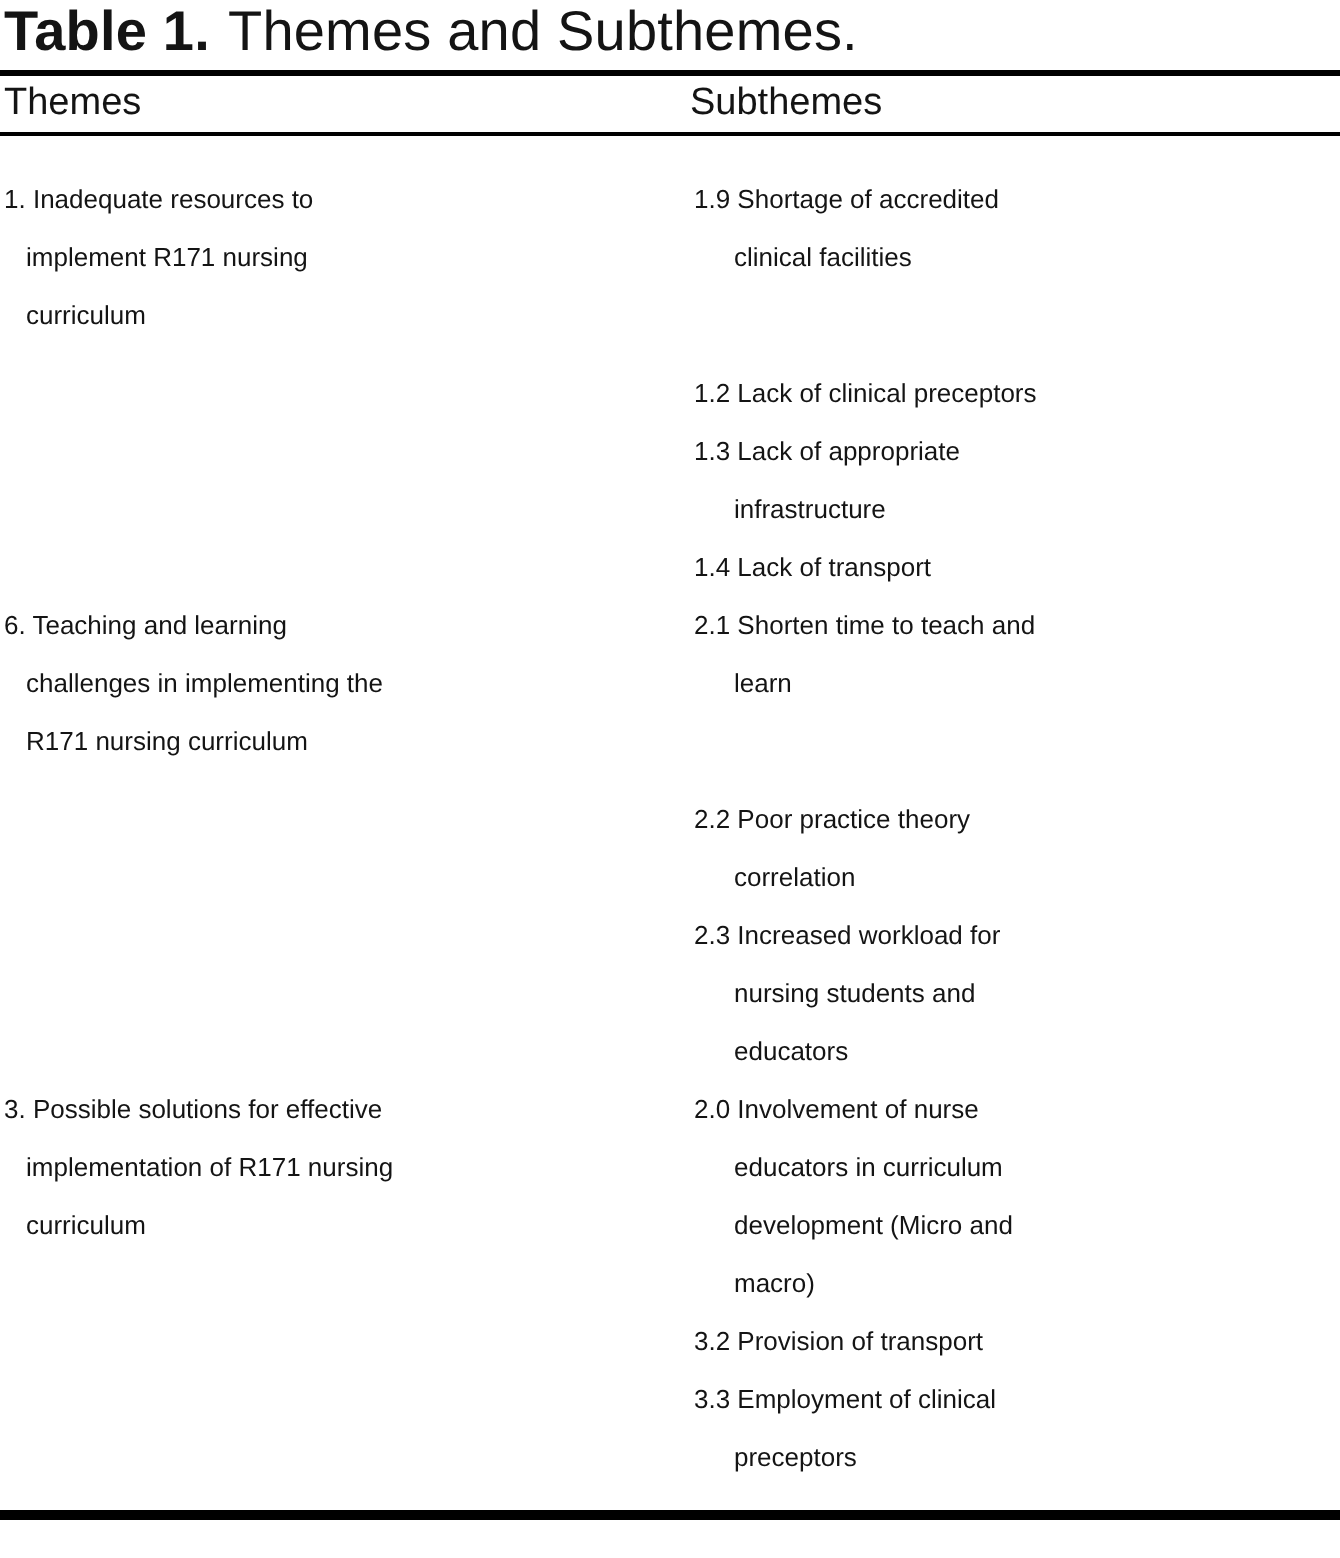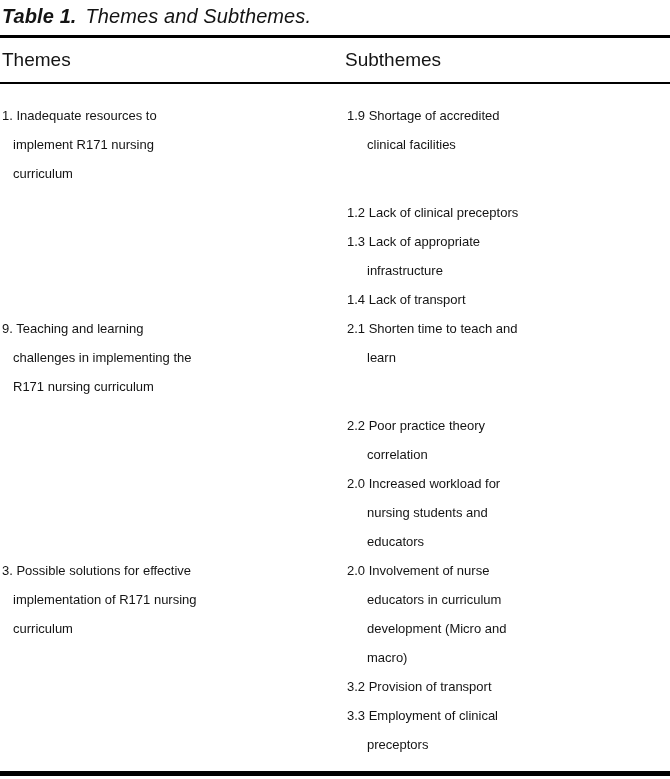--- a/index.html
+++ b/index.html
@@ -12,43 +12,42 @@
     width: 670px;
     height: 779px;
     background: #ffffff;
     color: #141414;
     font-family: "Liberation Sans", sans-serif;
     overflow: hidden;
   }
   
   .caption {
     padding: 3px 0 0 2px;
-    font-size: 20px;
+    font-size: 28px;
     line-height: 26px;
     letter-spacing: 0.1px;
-    font-style: italic;
   }
   .caption .label {
     font-weight: bold;
     margin-right: 9px;
   }
   
   .rule {
     width: 670px;
     background: #000000;
   }
   .rule.top    { height: 3px; margin-top: 6px; }
   .rule.mid    { height: 2px; }
   .rule.bottom { height: 5px; margin-top: 12px; }
   
   .header-row {
     display: grid;
     grid-template-columns: 345px 1fr;
     align-items: center;
-    height: 44px;
+    height: 28px;
     font-size: 19px;
   }
   .header-row .col-themes {
     padding-left: 2px;
     text-align: left;
   }
   .header-row .col-subthemes {
     text-align: left;
   }
   
@@ -108,29 +107,29 @@
         <div class="subtheme-item">1.9 Shortage of accredited
 clinical facilities</div>
         <div class="subtheme-item gap">1.2 Lack of clinical preceptors</div>
         <div class="subtheme-item">1.3 Lack of appropriate
 infrastructure</div>
         <div class="subtheme-item">1.4 Lack of transport</div>
       </div>
     </div>
 
     <div class="trow">
-      <div class="theme-cell">9. Teaching and learning
+      <div class="theme-cell">6. Teaching and learning
 challenges in implementing the
 R171 nursing curriculum</div>
       <div class="subtheme-cell">
         <div class="subtheme-item">2.1 Shorten time to teach and
 learn</div>
         <div class="subtheme-item gap">2.2 Poor practice theory
 correlation</div>
-        <div class="subtheme-item">2.0 Increased workload for
+        <div class="subtheme-item">2.3 Increased workload for
 nursing students and
 educators</div>
       </div>
     </div>
 
     <div class="trow">
       <div class="theme-cell">3. Possible solutions for effective
 implementation of R171 nursing
 curriculum</div>
       <div class="subtheme-cell">

